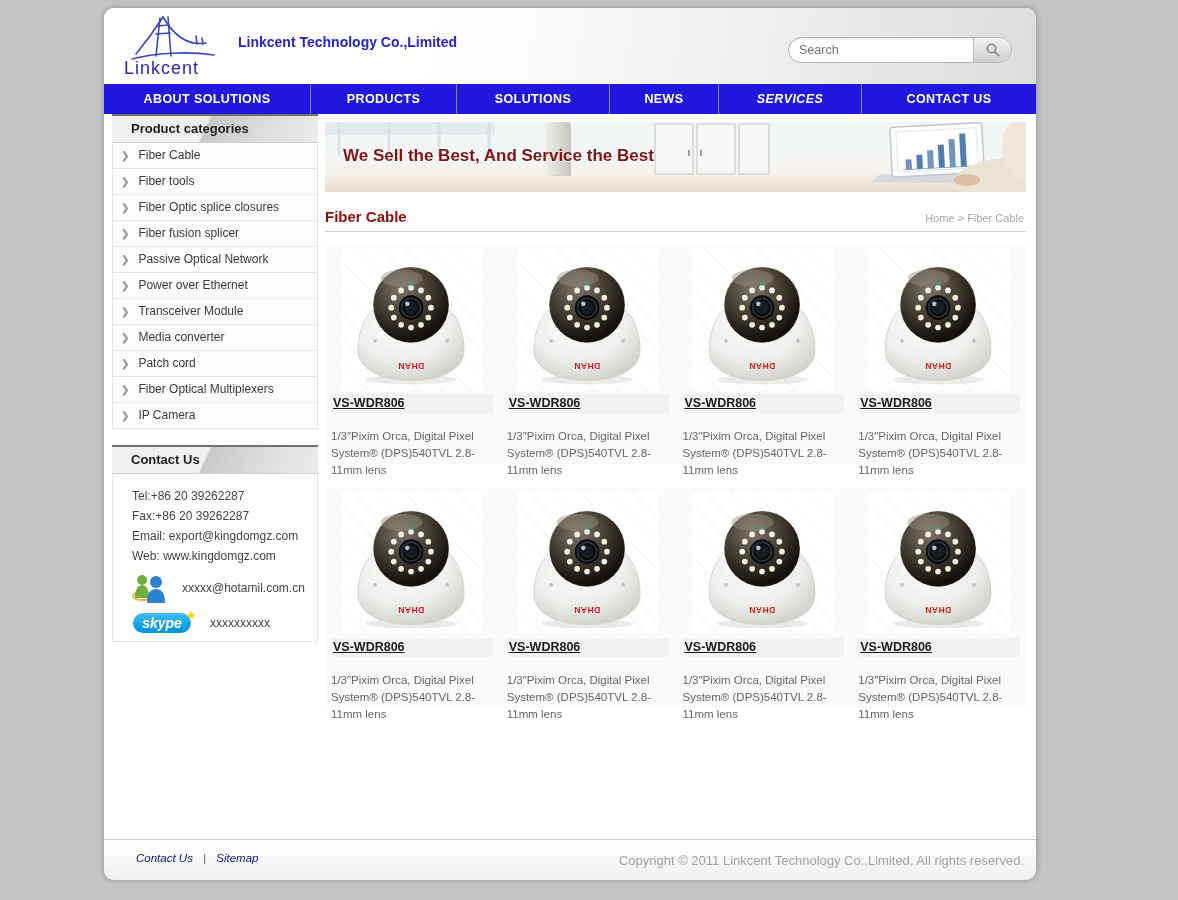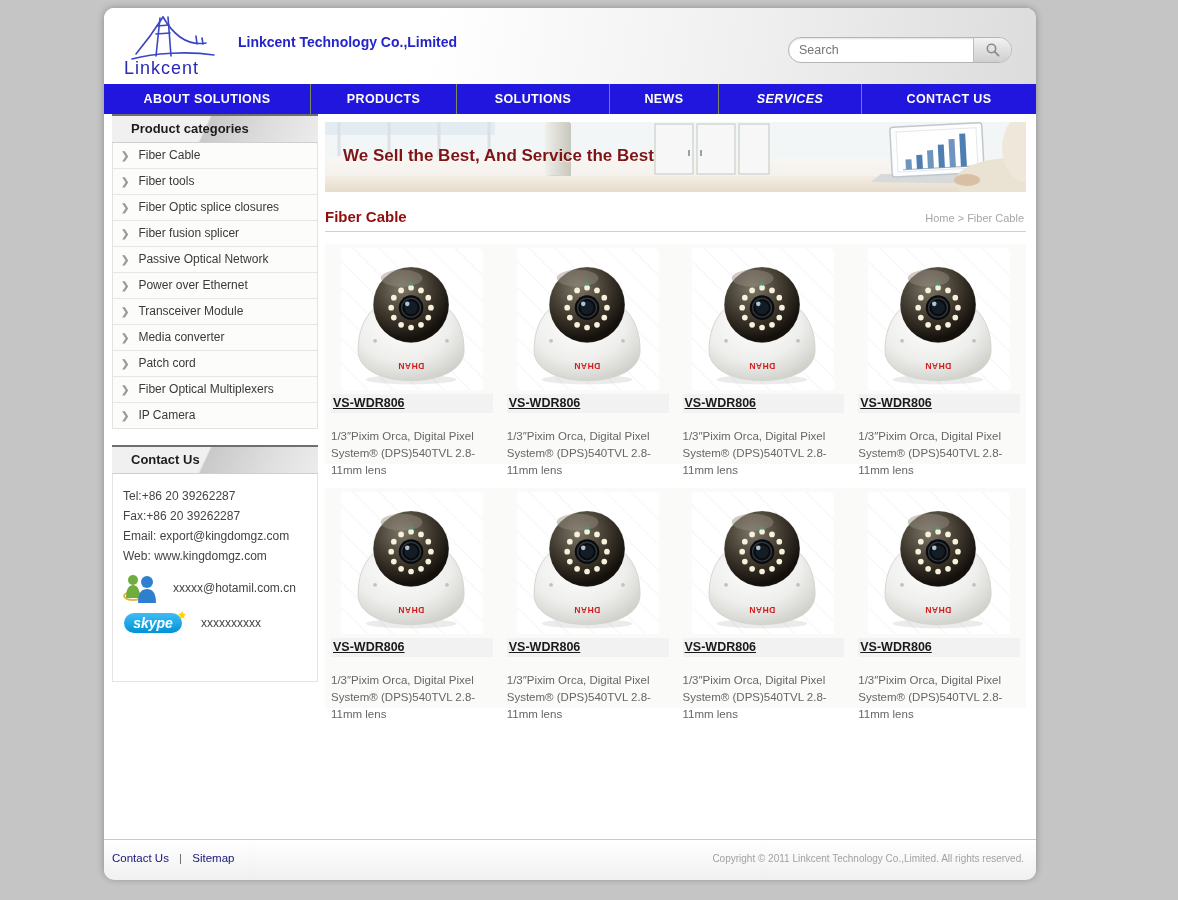--- a/index.html
+++ b/index.html
@@ -25,21 +25,21 @@
   
   .sidebar{position:absolute;left:8px;top:106px;width:206px;}
   .side-head{height:26px;line-height:26px;padding-left:19px;font-size:13px;font-weight:bold;color:#1c1c1c;
              border-top:2px solid #6f6f6f;border-bottom:1px solid #cfcfcf;
              background:linear-gradient(115deg,#f0f0f0 45%,#c9c9c9 46%,#dedede 75%,#ececec 100%);}
   .cat-list{list-style:none;margin:0;padding:0;border:1px solid #e3e3e3;border-top:none;}
   .cat-item{height:25px;line-height:25px;padding-left:8px;font-size:12px;color:#3a3a3a;background:#fcfcfb;border-bottom:1px solid #e6e6e6;cursor:pointer;display:flex;align-items:center;}
   .cat-item:last-child{border-bottom:none;}
   .arr{color:#9a9a9a;font-size:10px;margin-right:9px;font-weight:bold;}
   .contact-head{margin-top:16px;}
-  .contact-box{border:1px solid #e3e3e3;border-top:none;background:#fff;height:208px;padding:12px 0 0 10px;box-sizing:border-box;}
+  .contact-box{border:1px solid #e3e3e3;border-top:none;background:#fff;height:168px;padding:12px 0 0 19px;box-sizing:border-box;}
   .c-line{font-size:12px;color:#444;height:20px;line-height:20px;}
   .im-row{display:flex;align-items:center;margin-top:6px;font-size:12px;color:#444;}
   .im-row .im-icon{margin-right:14px;}
   
   .main{position:absolute;left:221px;top:114px;width:701px;}
   .banner{position:relative;width:701px;height:70px;overflow:hidden;}
   .banner-svg{position:absolute;left:0;top:0;width:701px;height:70px;}
   .banner-text{position:absolute;left:18px;top:24px;font-size:17px;font-weight:bold;color:#801414;text-shadow:0 1px 1px rgba(255,255,255,.75);}
   .titlebar{margin-top:14px;height:25px;border-bottom:1px solid #cfcfcf;position:relative;}
   .page-title{margin:0;font-size:15px;font-weight:bold;color:#8e0e0e;line-height:22px;}
@@ -49,24 +49,24 @@
   .prod-row + .prod-row{margin-top:24px;}
   .card{padding-top:4px;}
   .thumb{width:142px;height:142px;margin:0 auto;background:#fff;cursor:pointer;
          background-image:repeating-linear-gradient(45deg,rgba(150,150,150,.05) 0 2px,transparent 2px 18px);}
   .thumb svg{width:142px;height:142px;display:block;}
   .p-name{margin-top:4px;height:19px;line-height:19px;background:#f2f2f2;font-size:12.5px;font-weight:bold;color:#1a1a1a;padding-left:2px;cursor:pointer;text-decoration:underline;}
   .p-desc{margin-top:15px;font-size:11.5px;line-height:17px;color:#666;}
   
   .ftr{position:absolute;left:0;top:831px;width:932px;height:40px;border-top:1px solid #c9c9c9;border-radius:0 0 10px 10px;
        background:linear-gradient(180deg,#ffffff,#f0f0f0);}
-  .f-links{position:absolute;left:8px;top:12px;font-size:11.5px;color:#14147e;}
+  .f-links{position:absolute;left:32px;top:12px;font-size:11.5px;color:#14147e;font-style:italic;}
   .f-links a{color:#14147e;text-decoration:none;cursor:pointer;}
   .f-links .sep{margin:0 7px;color:#666;}
-  .f-copy{position:absolute;right:12px;top:13px;font-size:10px;color:#a2a2a2;}
+  .f-copy{position:absolute;right:12px;top:13px;font-size:13px;color:#a2a2a2;}
   .hidden-defs{position:absolute;width:0;height:0;overflow:hidden;}
 </style>
 </head>
 <body>
 
 <svg class="hidden-defs" aria-hidden="true">
   <defs>
     <radialGradient id="baseGrad" cx="42%" cy="32%" r="75%">
       <stop offset="0%" stop-color="#ffffff"></stop>
         <stop offset="60%" stop-color="#eeeeec"></stop>

